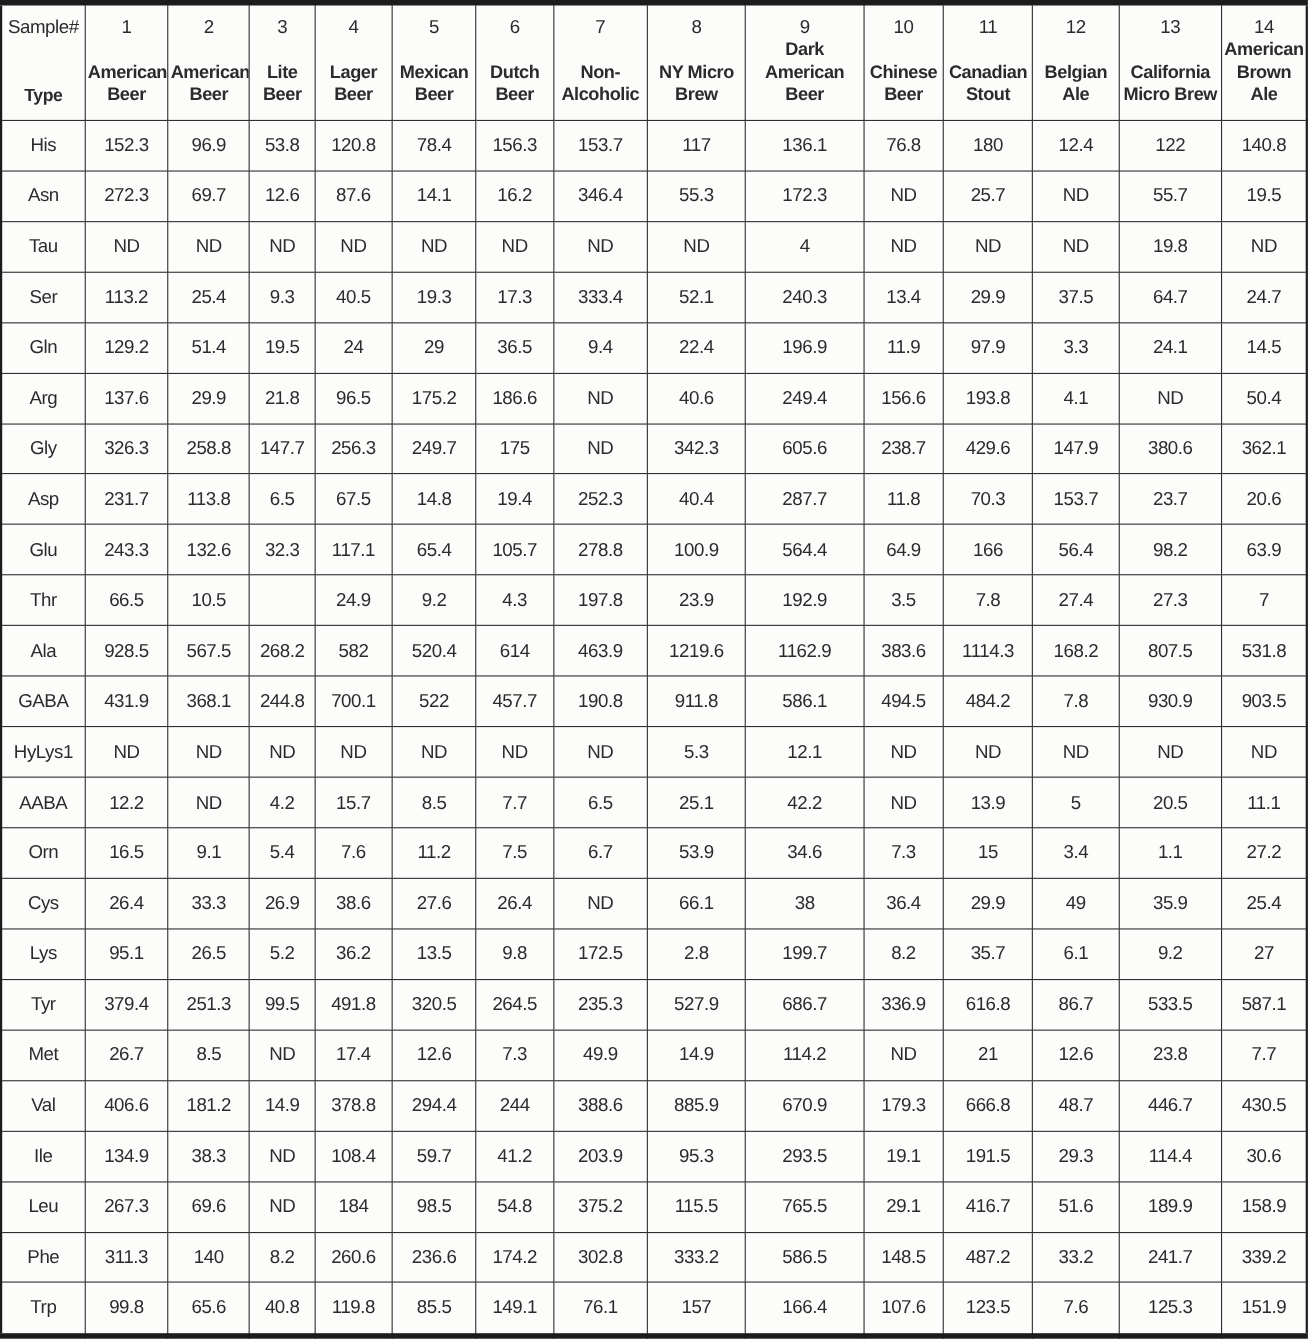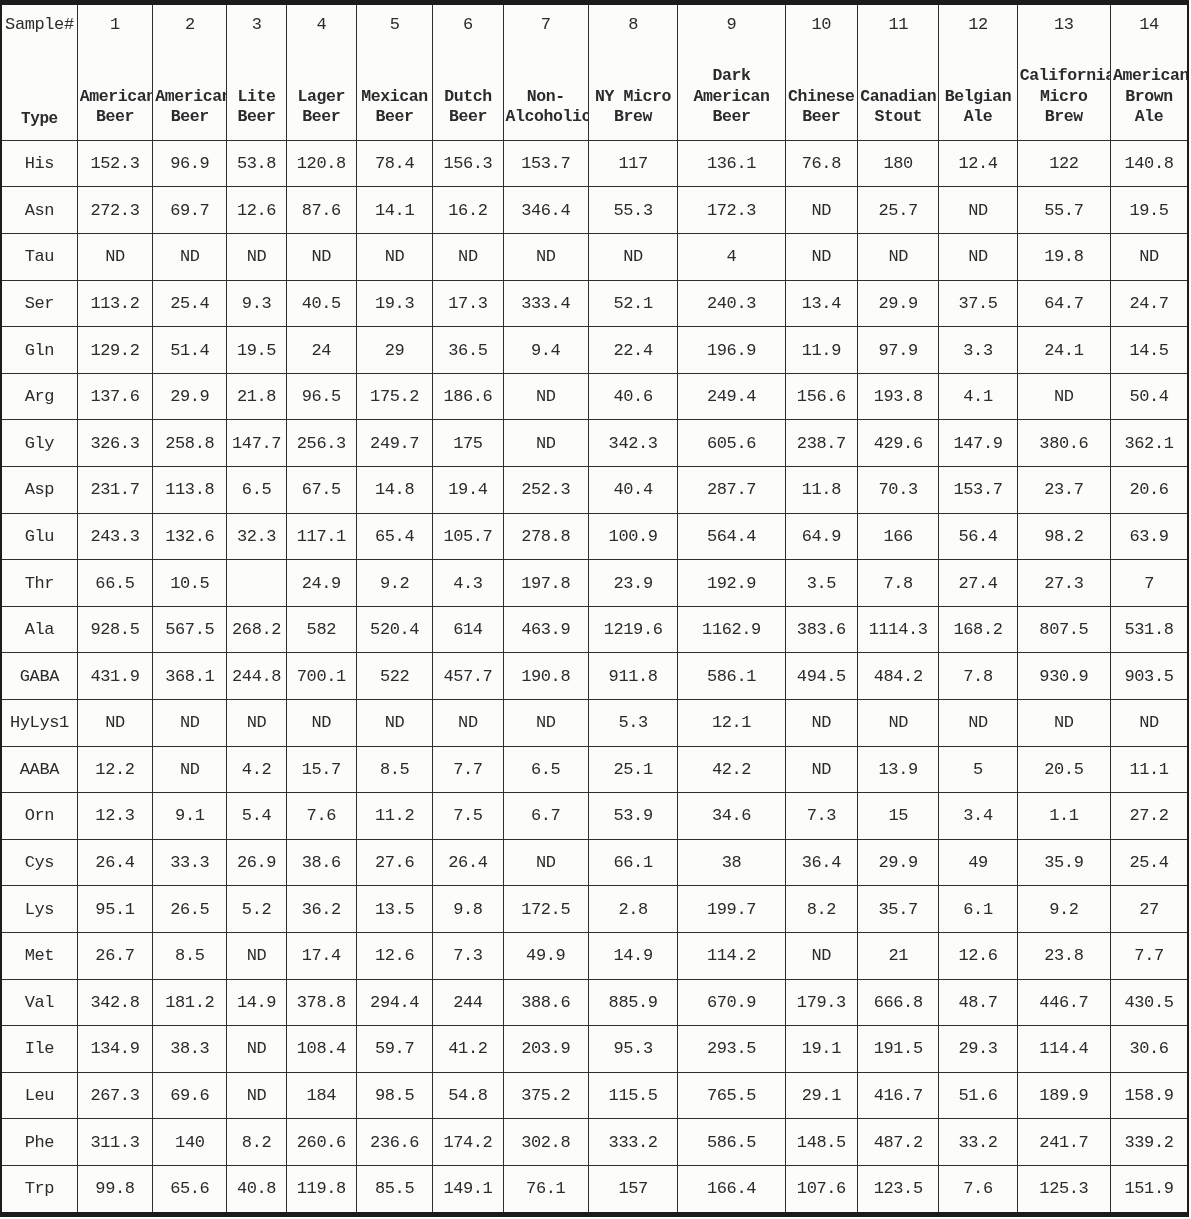--- a/index.html
+++ b/index.html
@@ -5,21 +5,21 @@
   html, body {
     margin: 0;
     padding: 0;
     background: #ffffff;
   }
   .page {
     width: 1191px;
     height: 1219px;
     box-sizing: border-box;
     background: #fdfdfc;
-    font-family: Liberation Mono, monospace;
+    font-family: Liberation Sans, sans-serif;
     color: #2b2b2b;
     overflow: hidden;
   }
   table.aa-table {
     border-collapse: collapse;
     table-layout: fixed;
     width: 1189px;
     height: 1217px;
     border-top: 5px solid #1c1c1c;
     border-bottom: 5px solid #1c1c1c;
@@ -51,21 +51,20 @@
     padding: 10px 2px 12px 2px;
   }
   .head-num {
     font-weight: normal;
     font-size: 17px;
   }
   .head-type {
     font-weight: bold;
     font-size: 16.5px;
     line-height: 1.25;
-    margin-top: 32px;
   }
   .corner-top {
     font-weight: normal;
     font-size: 17px;
   }
   .corner-bottom {
     font-weight: bold;
     font-size: 16px;
   }
   .aa-table tbody td, .aa-table tbody th {
@@ -426,21 +425,21 @@
           <td>25.1</td>
           <td>42.2</td>
           <td>ND</td>
           <td>13.9</td>
           <td>5</td>
           <td>20.5</td>
           <td>11.1</td>
         </tr>
         <tr>
           <th class="row-label">Orn</th>
-          <td>12.3</td>
+          <td>16.5</td>
           <td>9.1</td>
           <td>5.4</td>
           <td>7.6</td>
           <td>11.2</td>
           <td>7.5</td>
           <td>6.7</td>
           <td>53.9</td>
           <td>34.6</td>
           <td>7.3</td>
           <td>15</td>
@@ -476,39 +475,56 @@
           <td>172.5</td>
           <td>2.8</td>
           <td>199.7</td>
           <td>8.2</td>
           <td>35.7</td>
           <td>6.1</td>
           <td>9.2</td>
           <td>27</td>
         </tr>
         <tr>
+          <th class="row-label">Tyr</th>
+          <td>379.4</td>
+          <td>251.3</td>
+          <td>99.5</td>
+          <td>491.8</td>
+          <td>320.5</td>
+          <td>264.5</td>
+          <td>235.3</td>
+          <td>527.9</td>
+          <td>686.7</td>
+          <td>336.9</td>
+          <td>616.8</td>
+          <td>86.7</td>
+          <td>533.5</td>
+          <td>587.1</td>
+        </tr>
+        <tr>
           <th class="row-label">Met</th>
           <td>26.7</td>
           <td>8.5</td>
           <td>ND</td>
           <td>17.4</td>
           <td>12.6</td>
           <td>7.3</td>
           <td>49.9</td>
           <td>14.9</td>
           <td>114.2</td>
           <td>ND</td>
           <td>21</td>
           <td>12.6</td>
           <td>23.8</td>
           <td>7.7</td>
         </tr>
         <tr>
           <th class="row-label">Val</th>
-          <td>342.8</td>
+          <td>406.6</td>
           <td>181.2</td>
           <td>14.9</td>
           <td>378.8</td>
           <td>294.4</td>
           <td>244</td>
           <td>388.6</td>
           <td>885.9</td>
           <td>670.9</td>
           <td>179.3</td>
           <td>666.8</td>

